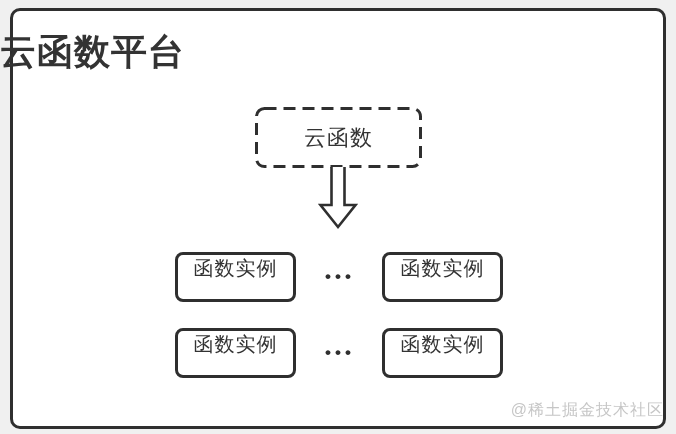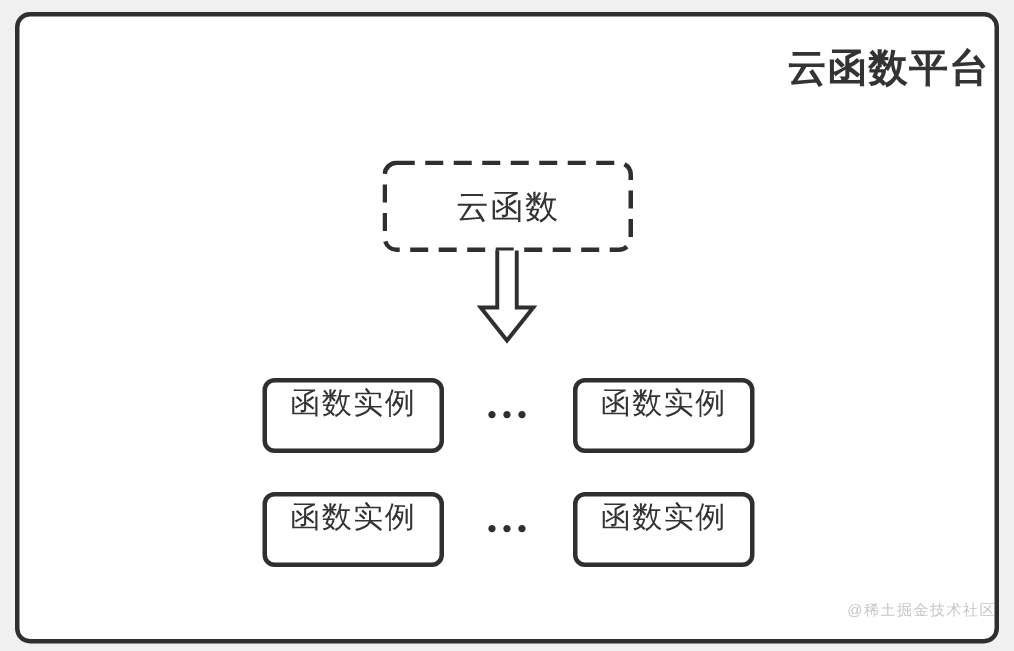--- a/index.html
+++ b/index.html
@@ -21,22 +21,22 @@
     position:absolute;
     left:10px; top:8px;
     width:656px; height:421px;
     background:var(--canvas-background);
     border:3px solid var(--border);
     border-radius:10px;
   }
   .title{
     position:absolute;
     left:0; top:28px; width:660px;
-    text-align:right;
-    font-size:26px;
+    text-align:left;
+    font-size:36px;
     font-weight:bold;
     letter-spacing:1px;
     color:var(--text);
   }
   .dashed-node{
     position:absolute;
     left:255px; top:107px;
     width:167px; height:61px;
     display:flex; align-items:center; justify-content:center;text-align:center;
   }
@@ -88,21 +88,21 @@
     font-weight:bold;
     letter-spacing:4px;
     color:var(--border);
     text-indent:4px; 
   }
   .ellipsis-r1{top:267px;}
   .ellipsis-r2{top:343px;}
   .watermark{
     position:absolute;
     right:12px; top:400px;
-    font-size:10px;
+    font-size:16px;
     color:var(--watermark);
     letter-spacing:1px;
   }
 </style>
 </head>
 <body>
 
 <div class="frame"></div>
 
 <div class="title">云函数平台</div>

